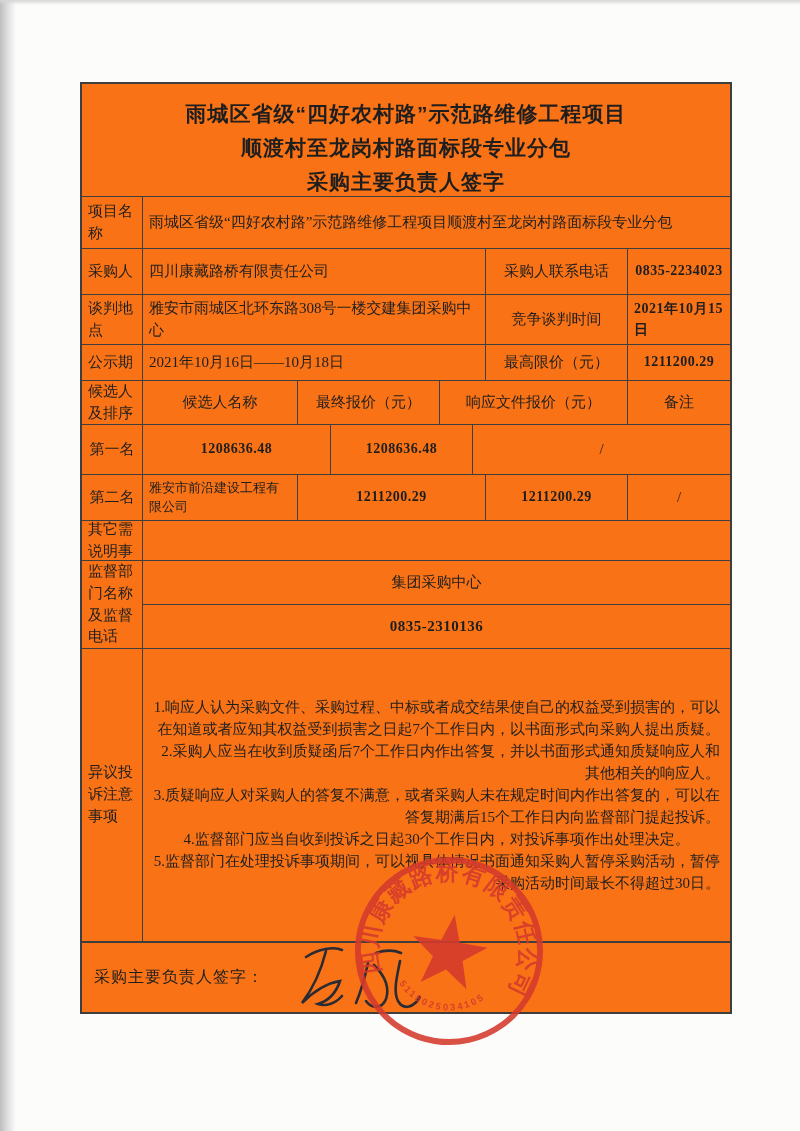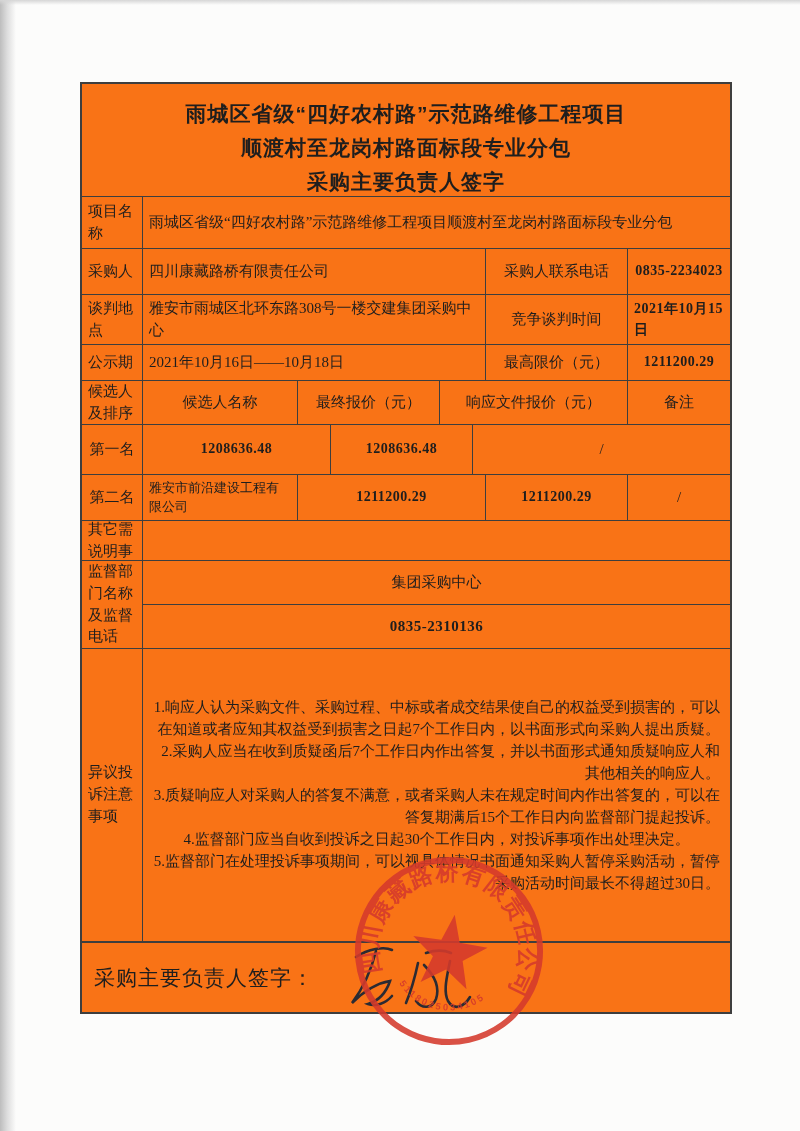--- a/index.html
+++ b/index.html
@@ -85,21 +85,21 @@
   .sup-sub{ flex:1; display:flex; align-items:center; justify-content:center; font-size:15px; }
   .sup-sub + .sup-sub{ border-top:1.5px solid var(--line); }
 
   .obj-label{ align-items:center; }
   .obj-content{
     display:flex; flex-direction:column; justify-content:center;
     padding:10px 10px; font-size:15px; line-height:22px;
   }
   .obj-item{ text-align:right; }
 
-  .sig-label{ padding-left:12px; font-size:21px; letter-spacing:1px; }
+  .sig-label{ padding-left:12px; font-size:16px; letter-spacing:1px; }
   .sig-svg{ margin-left:28px; margin-top:6px; }
 
   .seal{
     position:absolute; left:350px; top:852px;
     width:198px; height:198px;
     opacity:.88;
     transform:rotate(9deg);
     pointer-events:none;
   }
   .seal text{ fill:var(--seal); }

